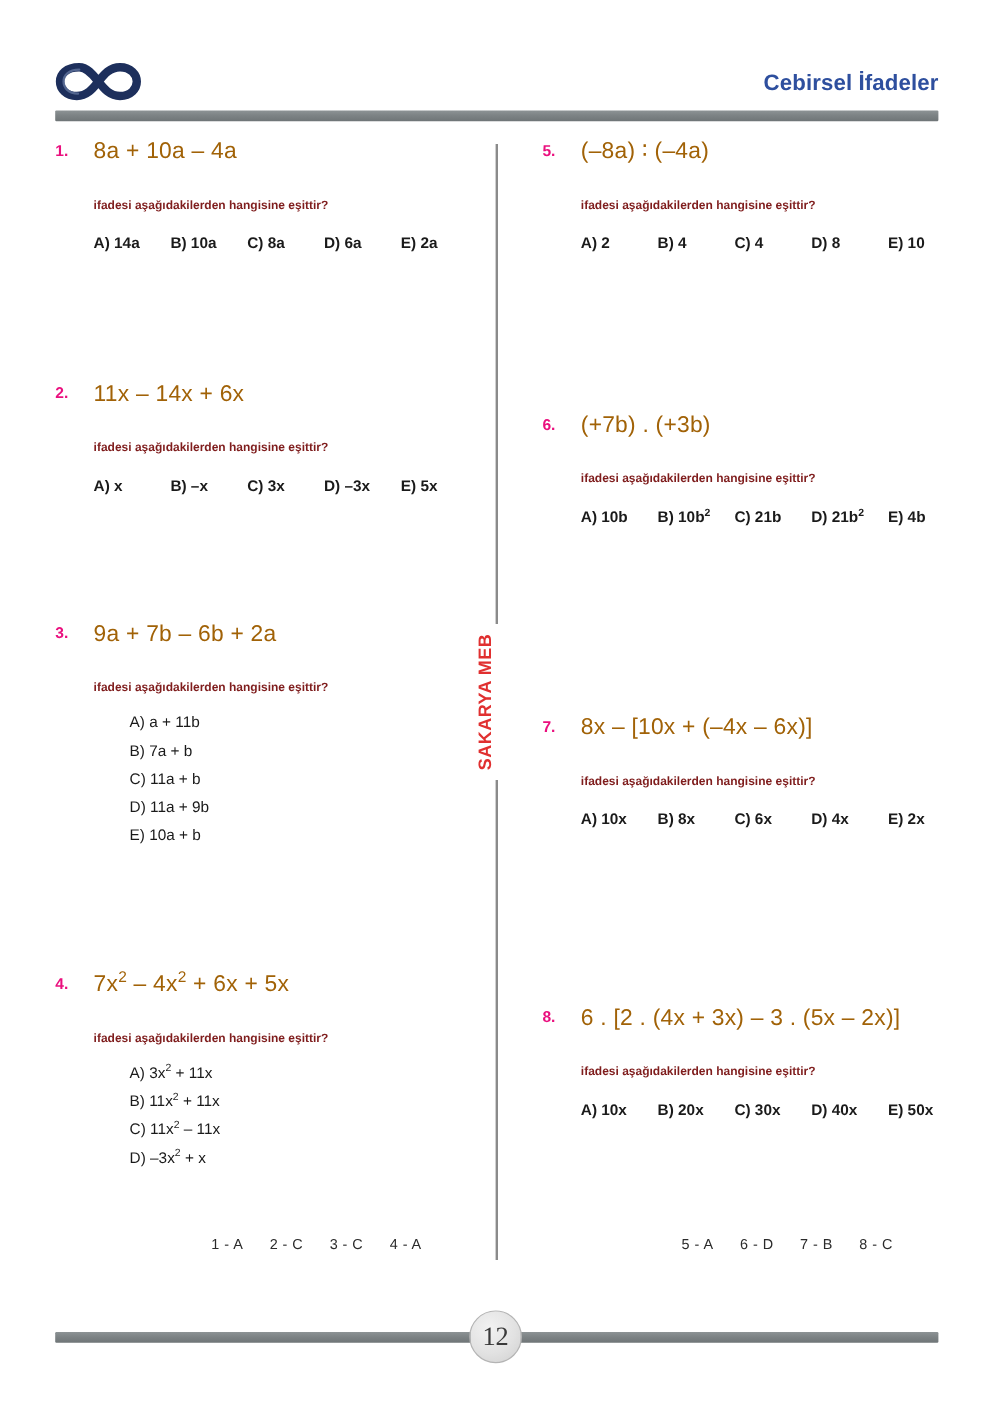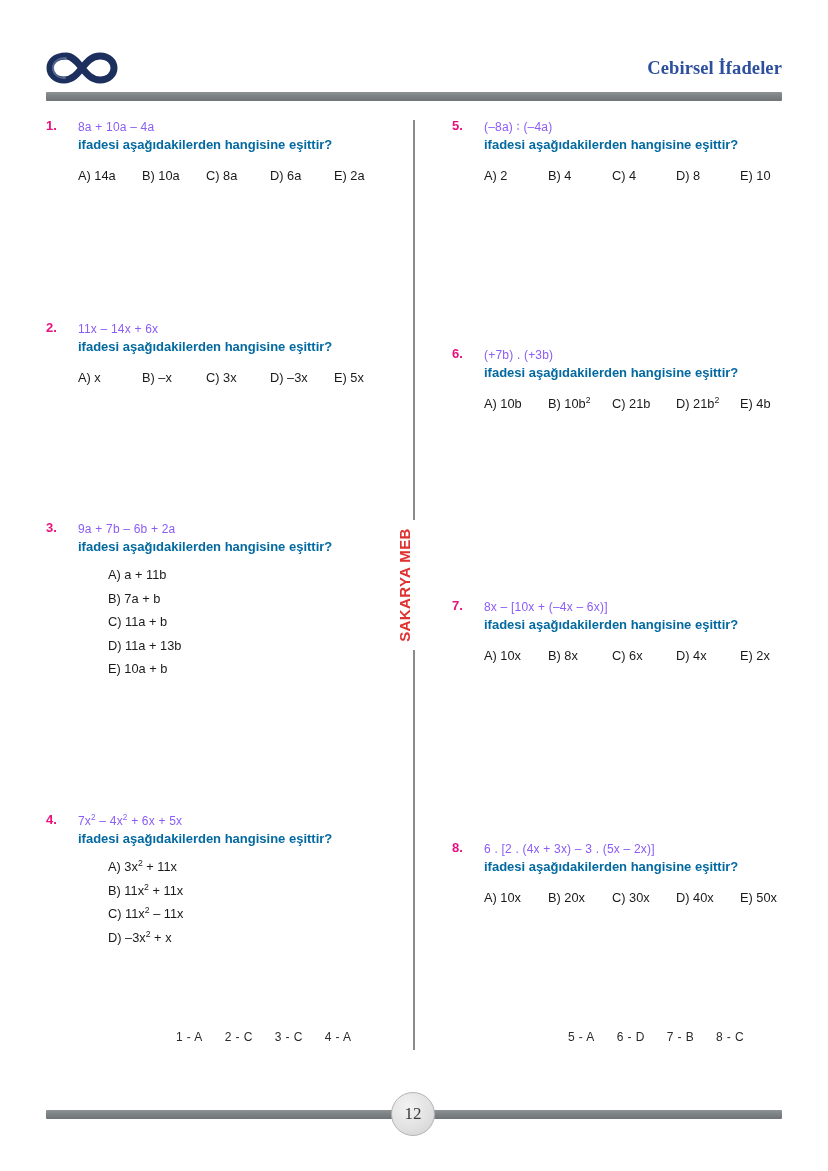--- a/index.html
+++ b/index.html
@@ -41,21 +41,20 @@
   .logo svg { display: block; }
   .header-title {
     position: absolute;
     right: 0;
     top: 14px;
     font-size: 18.5px;
     font-weight: bold;
     color: #2e4f9e;
     letter-spacing: 0.1px;
     white-space: nowrap;
-    font-family: Liberation Serif, serif;
   }
   .header-rule {
     position: absolute;
     left: 46px;
     top: 92px;
     width: 736px;
     height: 9px;
     background: linear-gradient(to bottom, #8d9395 0%, #7d8385 45%, #6f7577 100%);
     border-radius: 1px;
   }
@@ -108,46 +107,47 @@
     width: 26px;
     font-size: 13px;
     font-weight: bold;
     color: #ea0f7e;
     text-align: left;
   }
   .q-body {
     margin-left: 32px;
   }
   .q-expr {
-    font-size: 12px;
-    color: #8b5cf6;
+    font-size: 19px;
+    color: #a16207;
     line-height: 18px;
     white-space: nowrap;
     letter-spacing: 0.2px;
   }
   .q-prompt {
-    font-size: 13px;
-    font-weight: bold;
-    color: #0369a1;
-    margin-top: 0;
+    font-size: 10px;
+    font-weight: bold;
+    color: #7f1d1d;
+    margin-top: 27px;
     line-height: 17px;
     white-space: nowrap;
   }
 
   .opts-row {
     margin-top: 14px;
     display: flex;
     width: 320px;
   }
   .opts-row .opt {
     flex: 1 1 0;
     font-size: 12.8px;
     color: #1a1a1a;
     white-space: nowrap;
     line-height: 18px;
+    font-weight: bold;
   }
 
   .opts-col {
     margin-top: 8px;
   }
   .opts-col .opt {
     font-size: 12.8px;
     color: #1a1a1a;
     line-height: 23.5px;
     white-space: nowrap;
@@ -191,21 +191,21 @@
     position: absolute;
     left: 391px;
     top: 1092px;
     width: 44px;
     height: 44px;
     border-radius: 50%;
     background: radial-gradient(circle at 38% 32%, #f2f2f2 0%, #e2e2e2 55%, #cfcfcf 100%);
     border: 1px solid #b4b4b4;
     box-sizing: border-box;
     font-family: "Liberation Serif", serif;
-    font-size: 17px;
+    font-size: 22px;
     color: #3a3a3a;
     text-align: center;
     line-height: 42px;
   }
 </style>
 </head>
 <body>
 
 <div class="page">
 
@@ -253,21 +253,21 @@
       </div>
       <div class="q" style="top: 402px;">
         <div class="q-num">3.</div>
         <div class="q-body">
           <div class="q-expr">9a + 7b – 6b + 2a</div>
           <div class="q-prompt">ifadesi aşağıdakilerden hangisine eşittir?</div>
           <div class="opts-col">
             <div class="opt">A) a + 11b</div>
             <div class="opt">B) 7a + b</div>
             <div class="opt">C) 11a + b</div>
-            <div class="opt">D) 11a + 13b</div>
+            <div class="opt">D) 11a + 9b</div>
             <div class="opt">E) 10a + b</div>
           </div>
         </div>
       </div>
       <div class="q" style="top: 694px;">
         <div class="q-num">4.</div>
         <div class="q-body">
           <div class="q-expr">7x<sup>2</sup> – 4x<sup>2</sup> + 6x + 5x</div>
           <div class="q-prompt">ifadesi aşağıdakilerden hangisine eşittir?</div>
           <div class="opts-col">

